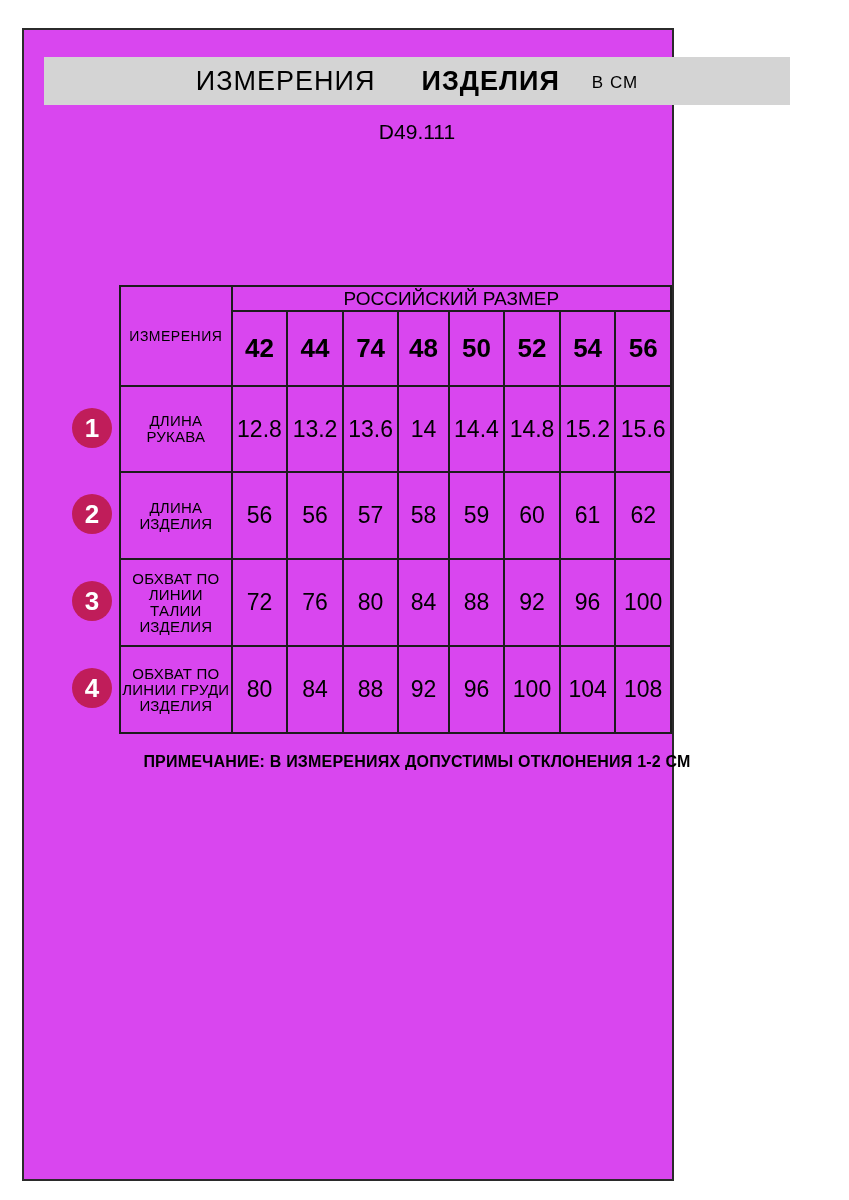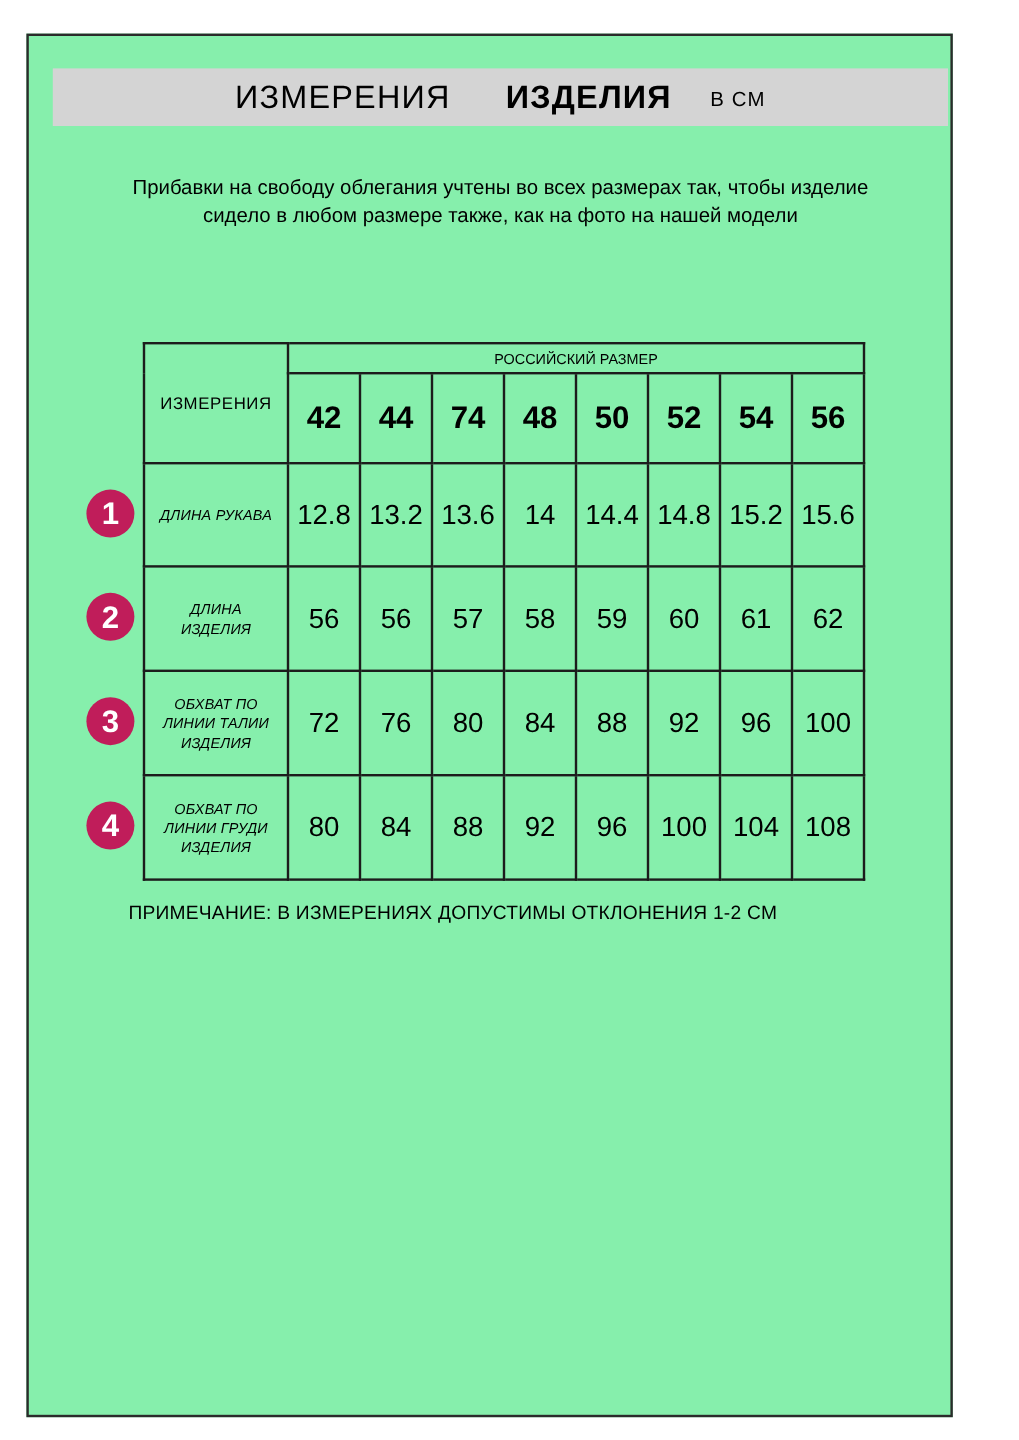--- a/index.html
+++ b/index.html
@@ -2,23 +2,23 @@
 <html><head>
 <meta charset="utf-8">
 <style>
   * { margin: 0; padding: 0; box-sizing: border-box; }
   html, body { width: 849px; height: 1200px; background: #ffffff; }
   body { font-family: "Liberation Sans", "DejaVu Sans", sans-serif; color: #000; position: relative; }
 
   .page-frame {
     position: absolute;
     left: 22px; top: 28px;
-    width: 772px; height: 1153px;
+    width: 652px; height: 1153px;
     border: 2px solid #2b2b2b;
-    background: #86efac;
+    background: #d946ef;
   }
 
   .title-bar {
     position: absolute;
     left: 20px; top: 27px;
     width: 746px; height: 48px;
     background: #d4d4d4;
     display: flex;
     align-items: center;
     justify-content: center;
@@ -51,28 +51,27 @@
     border-collapse: collapse;
     table-layout: fixed;
   }
   table.meas td {
     border: 2px solid #1c1c1c;
     text-align: center;
     vertical-align: middle;
     overflow: hidden;
   }
   td.measure-head { font-size: 14px; letter-spacing: 0.5px; }
-  td.group-head   { font-size: 12px; height: 25px; }
+  td.group-head   { font-size: 19px; height: 25px; }
   td.size-cell    { font-size: 26px; font-weight: 700; height: 75px; margin-top: 48px; }
   td.lbl {
-    font-size: 12px;
+    font-size: 15px;
     line-height: 16px;
     white-space: pre-line;
     letter-spacing: 0.2px;
-    font-style: italic;
   }
   td.val { font-size: 23px; }
   tr.data-row { height: 87px; }
 
   .badge {
     position: absolute;
     width: 40px; height: 40px;
     border-radius: 50%;
     background: #c01d5a;
     color: #ffffff;
@@ -85,39 +84,39 @@
   }
   .badge-1 { left: 48px; top: 378px; }
   .badge-2 { left: 48px; top: 464px; }
   .badge-3 { left: 48px; top: 551px; }
   .badge-4 { left: 48px; top: 638px; }
 
   .note {
     position: absolute;
     left: 83px; top: 723px;
     width: 620px;
-    text-align: left;
+    text-align: center;
     font-size: 16px;
-    font-weight: 400;
+    font-weight: 700;
     letter-spacing: 0.2px;
   }
 </style>
 </head>
 <body>
 
 <div class="page-frame">
 
   <div class="title-bar">
     <span class="title-word-1">ИЗМЕРЕНИЯ</span>
     <span class="title-word-2">ИЗДЕЛИЯ</span>
     <span class="title-unit">В СМ</span>
   </div>
 
-
-  <div class="description">Прибавки на свободу облегания учтены во всех размерах так, чтобы изделие сидело в любом размере также, как на фото на нашей модели</div>
+  <div class="model-code">D49.111</div>
+
 
   <div class="table-wrap">
     <table class="meas">
       <colgroup>
         <col style="width:120px">
         <col style="width:60px">
           <col style="width:60px">
           <col style="width:60px">
           <col style="width:60px">
         <col style="width:60px">

